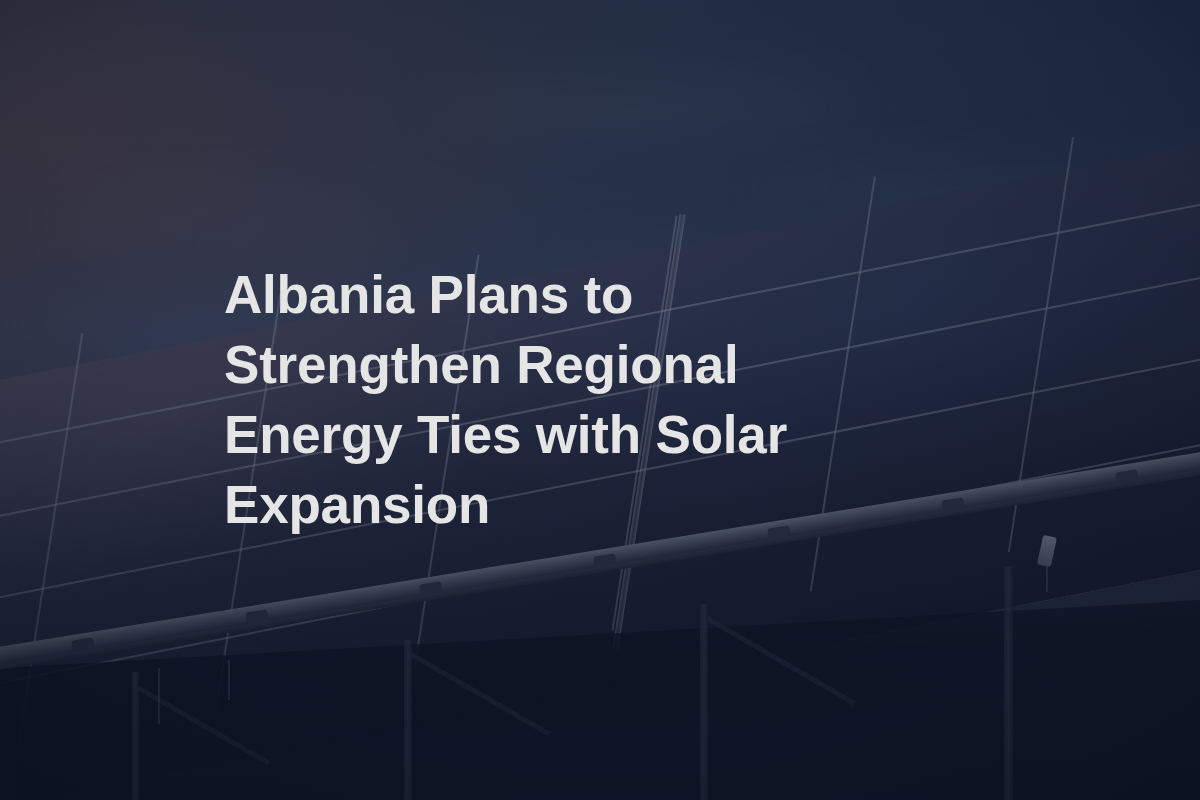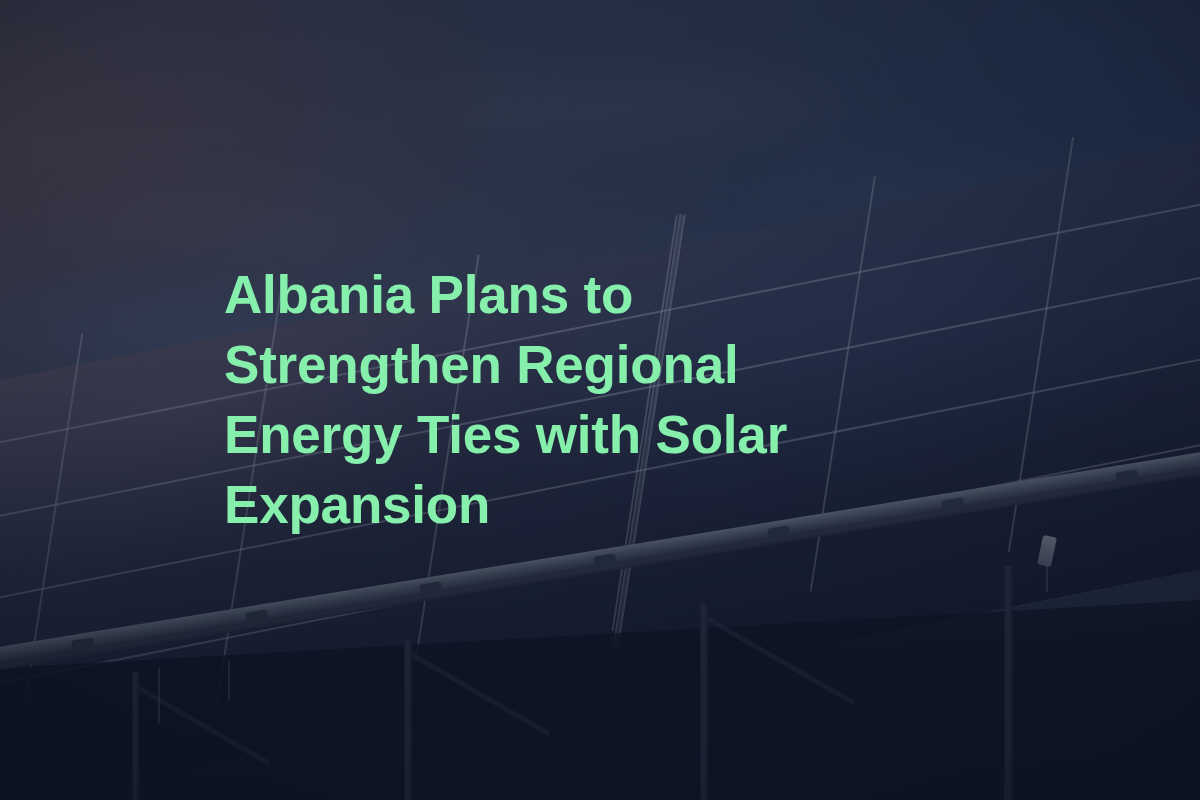--- a/index.html
+++ b/index.html
@@ -378,21 +378,21 @@
     position: absolute;
     inset: 0;
     display: flex;
     align-items: center;
   }
   .headline {
     margin: 0;
     padding: 0 0 0 224px;
     width: 640px;
     box-sizing: content-box;
-    color: #86efac;
+    color: #e5e5e5;
     font-family: "Liberation Sans", sans-serif;
     font-size: 53px;
     font-weight: 700;
     line-height: 70px;
     letter-spacing: -0.2px;
     text-rendering: optimizeLegibility;
   }
 </style>
 </head>
 <body>

